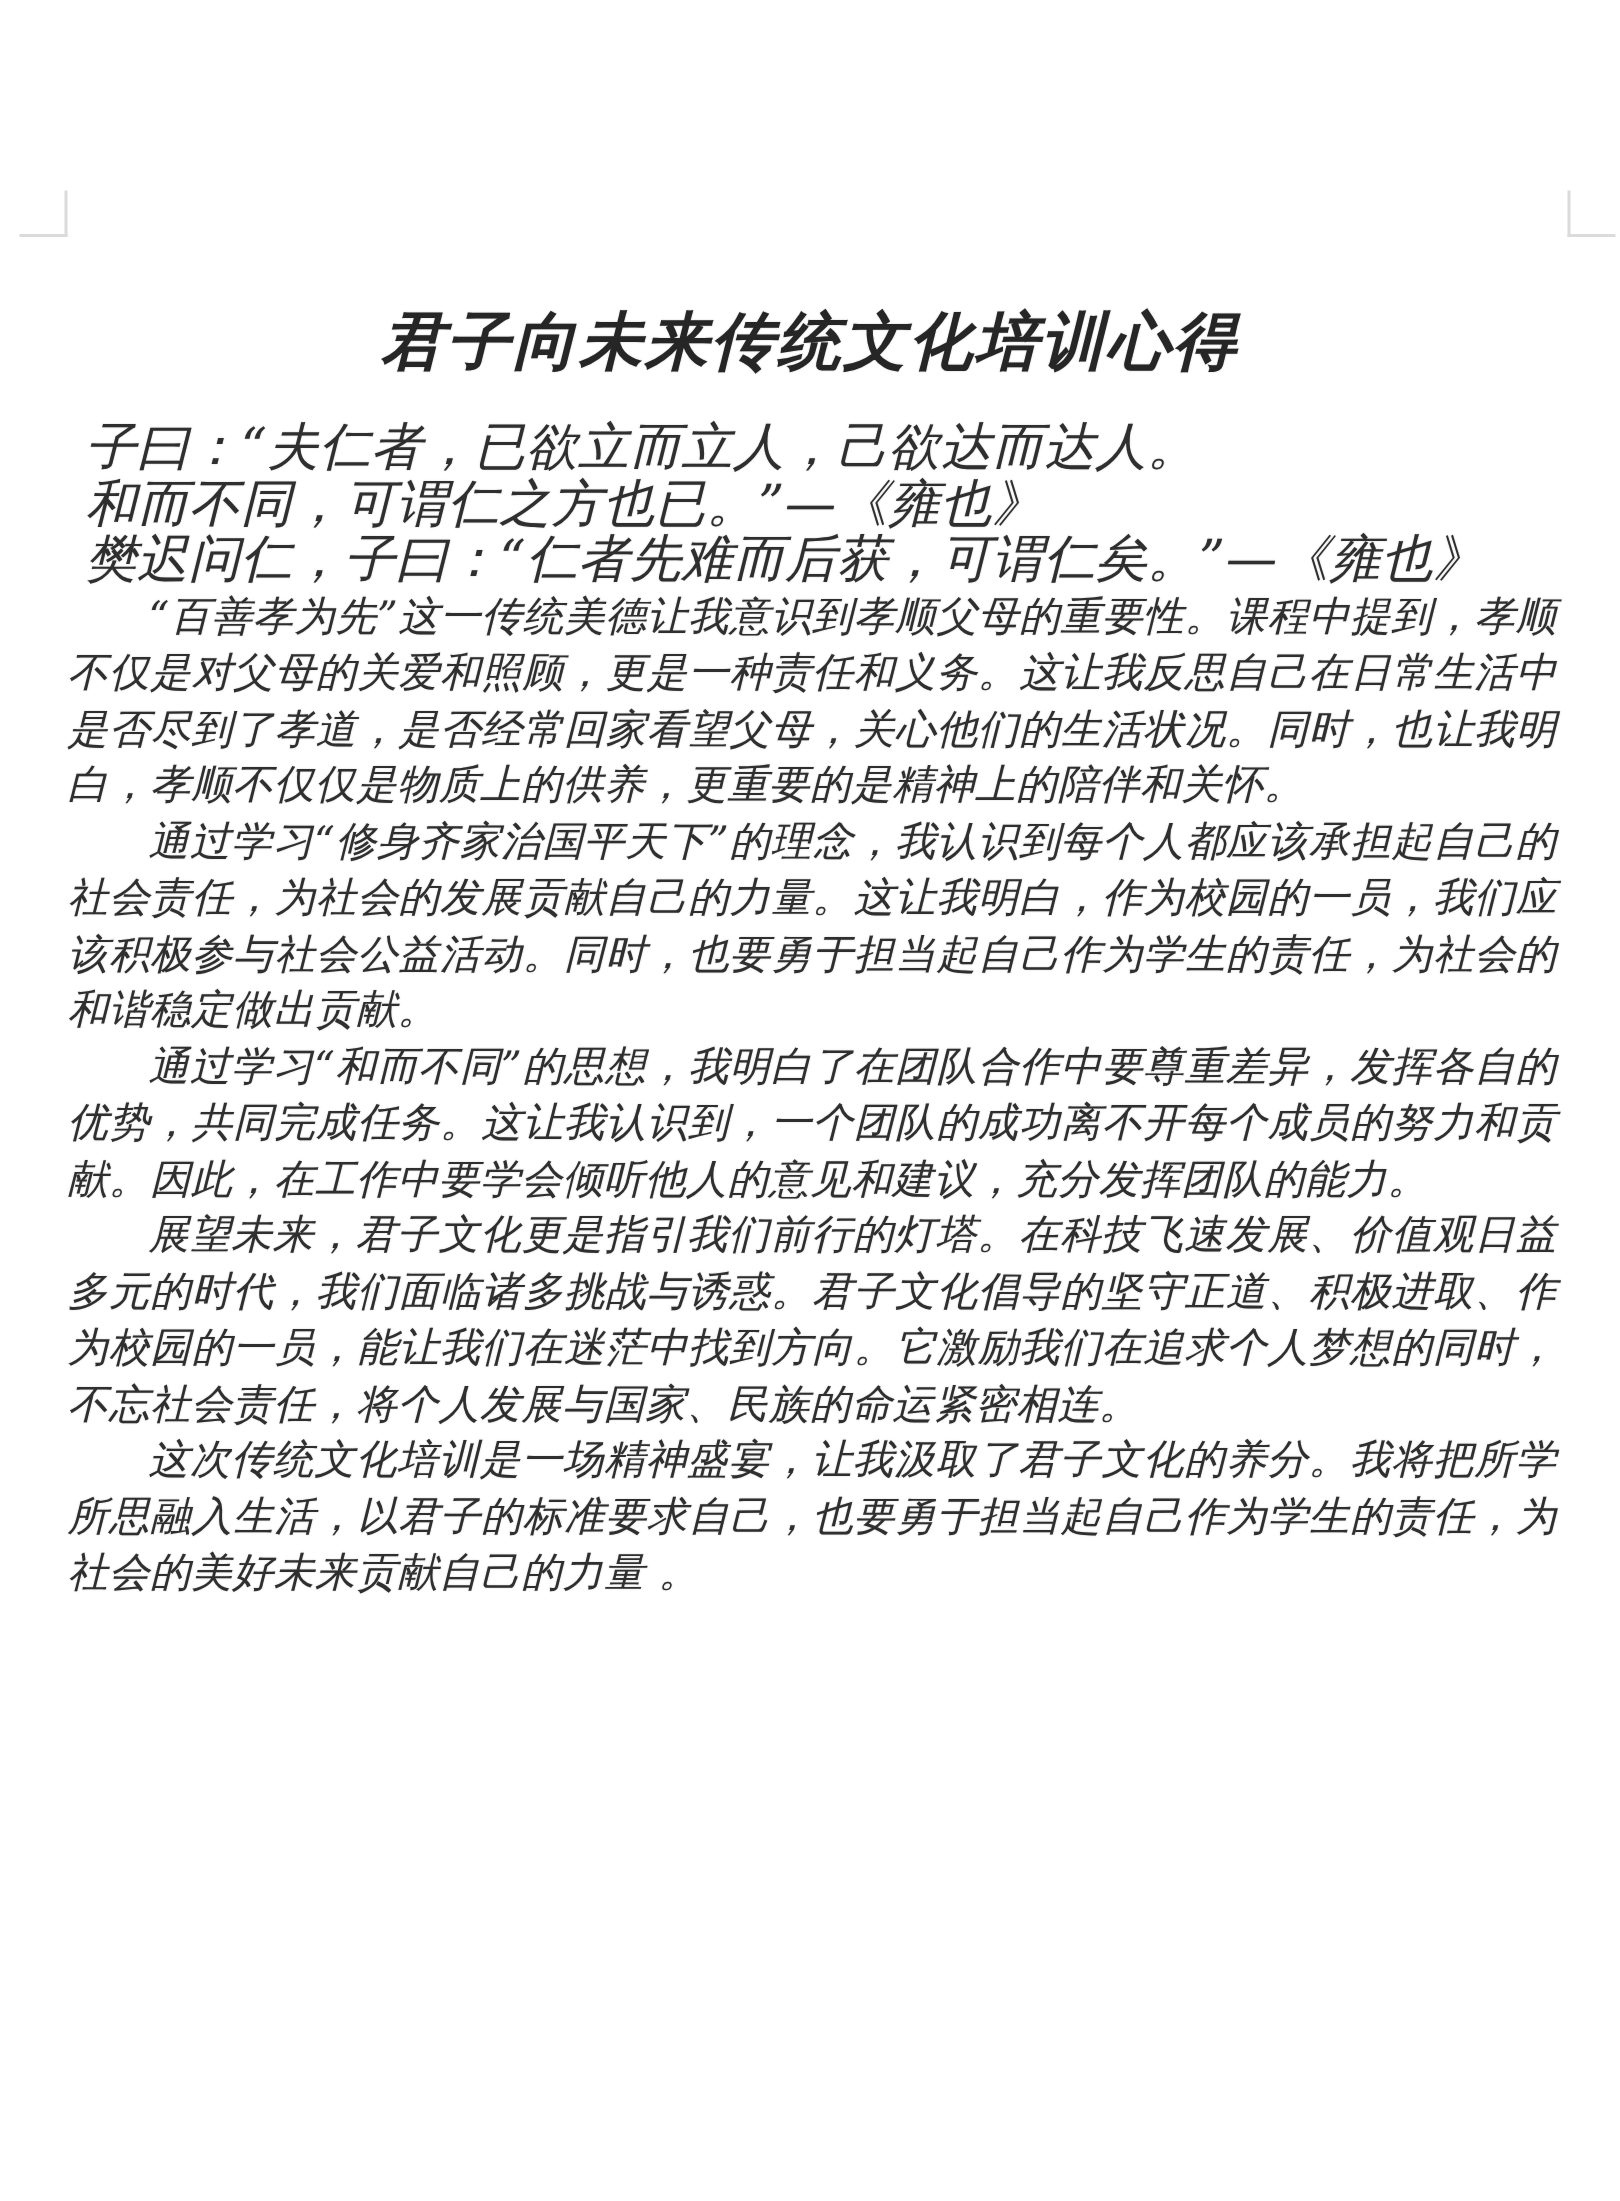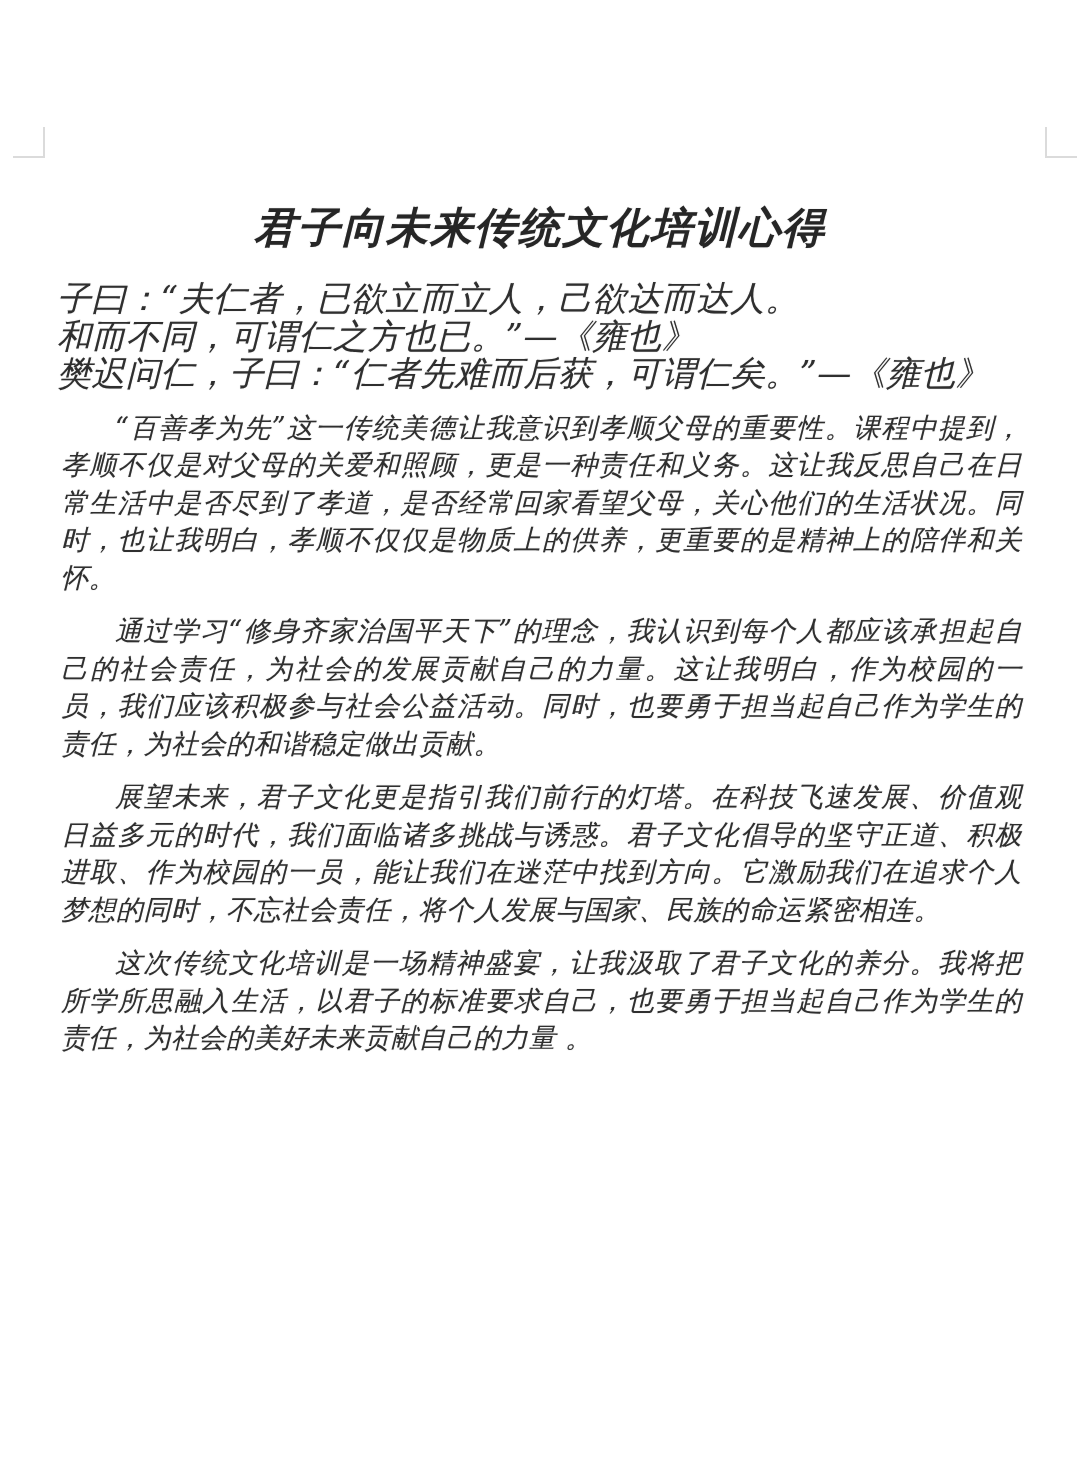--- a/index.html
+++ b/index.html
@@ -56,21 +56,21 @@
     margin: 0;
     font-size: 34px;
     line-height: 37.5px;
     letter-spacing: 0.5px;
     text-shadow: 0 0 1px rgba(70,70,70,0.4);
   }
   .doc-body {
     margin: 0 42px 0 45px;
   }
   .para {
-    margin: 16px;
+    margin: 0;
     font-size: 27px;
     line-height: 37.5px;
     letter-spacing: 0.5px;
     text-align: justify;
     text-justify: inter-ideograph;
     text-indent: 2em;
     text-shadow: 0 0 1px rgba(70,70,70,0.4);
   }
 </style>
 </head>
@@ -85,17 +85,18 @@
 
   <div class="quotes">
     <p class="quote-line">子曰：“夫仁者，已欲立而立人，己欲达而达人。</p>
     <p class="quote-line">和而不同，可谓仁之方也已。”—《雍也》</p>
     <p class="quote-line">樊迟问仁，子曰：“仁者先难而后获，可谓仁矣。”—《雍也》</p>
   </div>
 
   <div class="doc-body">
     <p class="para">“百善孝为先”这一传统美德让我意识到孝顺父母的重要性。课程中提到，孝顺不仅是对父母的关爱和照顾，更是一种责任和义务。这让我反思自己在日常生活中是否尽到了孝道，是否经常回家看望父母，关心他们的生活状况。同时，也让我明白，孝顺不仅仅是物质上的供养，更重要的是精神上的陪伴和关怀。</p>
     <p class="para">通过学习“修身齐家治国平天下”的理念，我认识到每个人都应该承担起自己的社会责任，为社会的发展贡献自己的力量。这让我明白，作为校园的一员，我们应该积极参与社会公益活动。同时，也要勇于担当起自己作为学生的责任，为社会的和谐稳定做出贡献。</p>
+    <p class="para">通过学习“和而不同”的思想，我明白了在团队合作中要尊重差异，发挥各自的优势，共同完成任务。这让我认识到，一个团队的成功离不开每个成员的努力和贡献。因此，在工作中要学会倾听他人的意见和建议，充分发挥团队的能力。</p>
     <p class="para">展望未来，君子文化更是指引我们前行的灯塔。在科技飞速发展、价值观日益多元的时代，我们面临诸多挑战与诱惑。君子文化倡导的坚守正道、积极进取、作为校园的一员，能让我们在迷茫中找到方向。它激励我们在追求个人梦想的同时，不忘社会责任，将个人发展与国家、民族的命运紧密相连。</p>
     <p class="para">这次传统文化培训是一场精神盛宴，让我汲取了君子文化的养分。我将把所学所思融入生活，以君子的标准要求自己，也要勇于担当起自己作为学生的责任，为社会的美好未来贡献自己的力量 。</p>
   </div>
 
 </div>
 
 </body></html>

